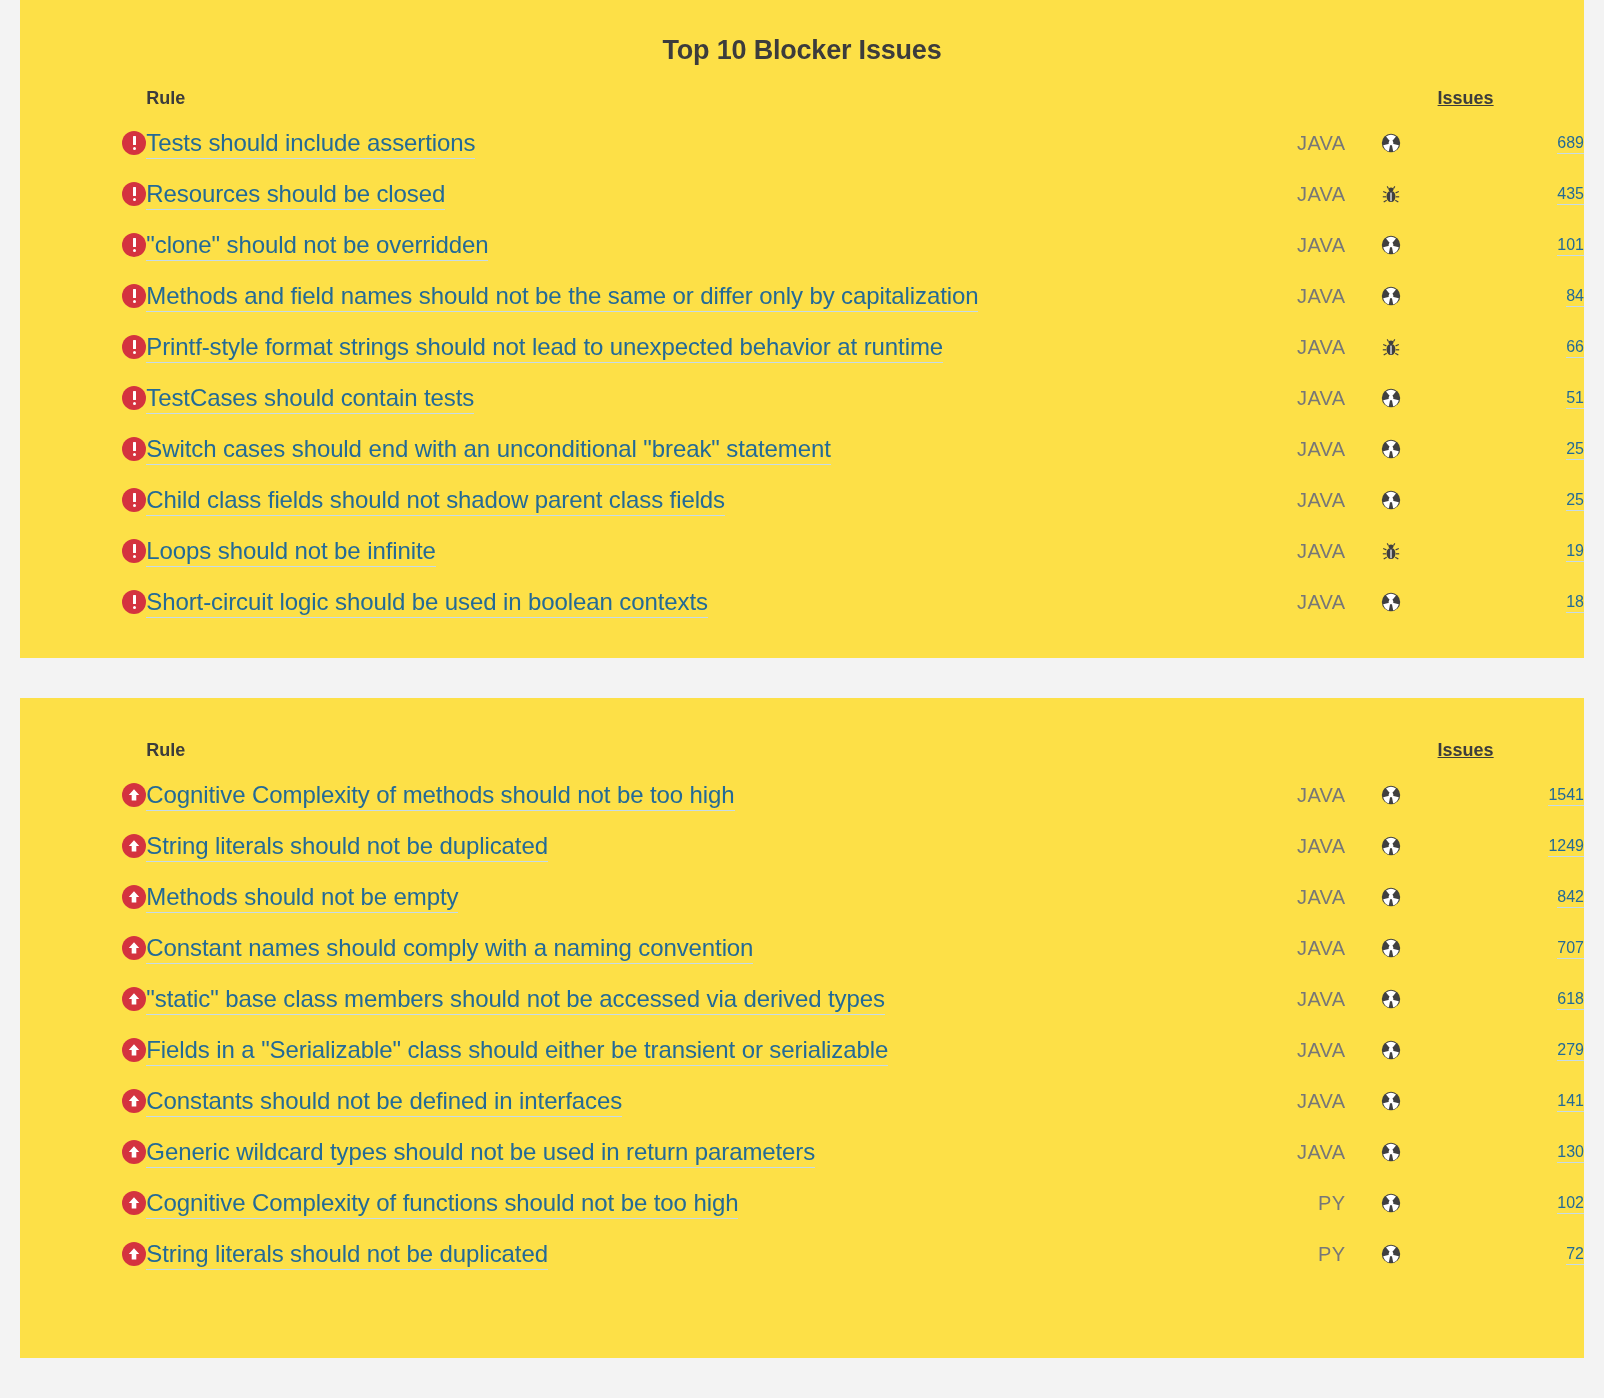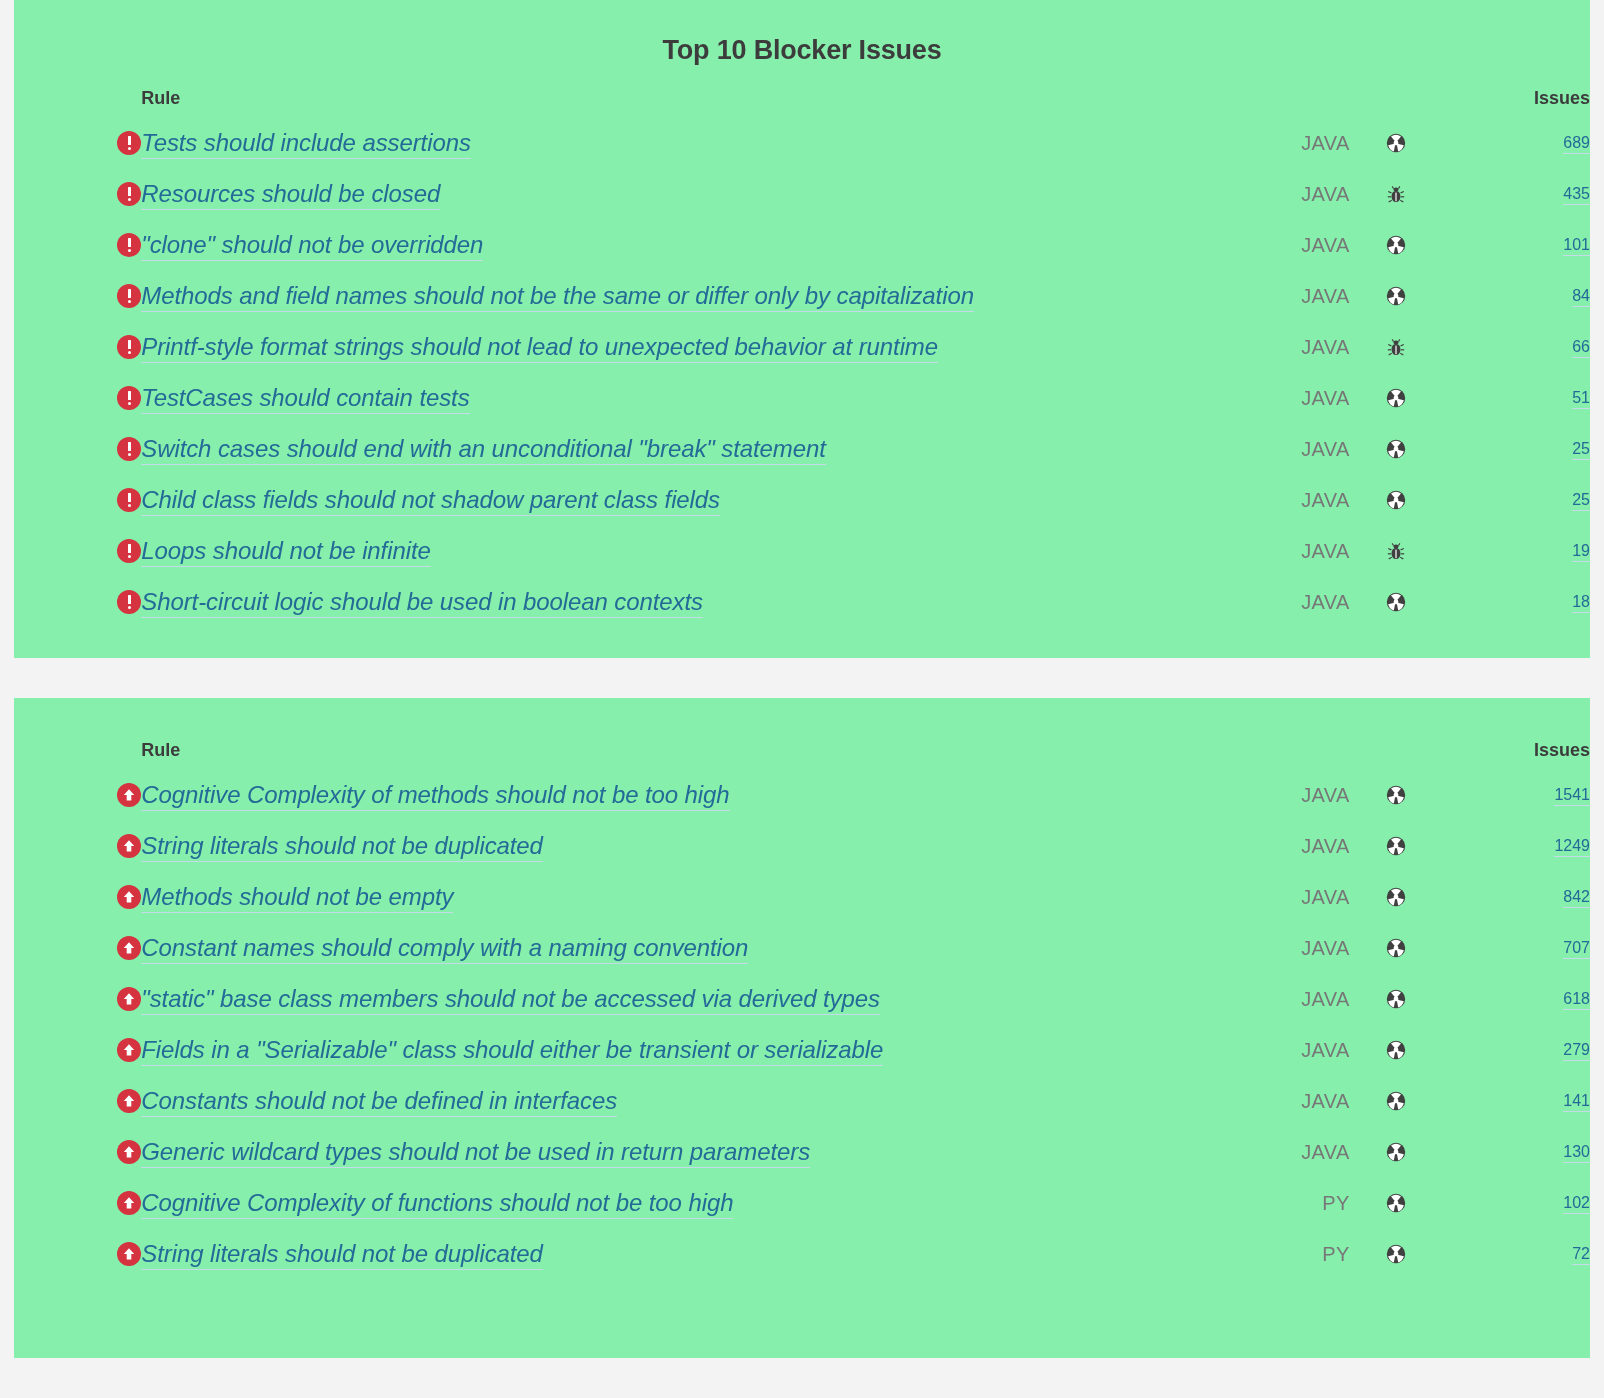--- a/index.html
+++ b/index.html
@@ -13,22 +13,22 @@
   .page {
     width: 1604px;
     height: 1398px;
     background: #f3f3f3;
     padding: 0;
     position: relative;
     overflow: hidden;
   }
 
   .panel {
-    background: #86efac;
-    margin: 0 14px;
+    background: #fde047;
+    margin: 0 20px;
     position: relative;
   }
   .panel--blocker { height: 658px; padding-top: 20px; }
   .panel--critical { height: 660px; margin-top: 40px; padding-top: 20px; }
 
   .panel-title {
     text-align: center;
     font-size: 27px;
     font-weight: bold;
     color: #3c3c3c;
@@ -52,21 +52,21 @@
 
   table.issues th {
     font-size: 18px;
     font-weight: bold;
     color: #3c3c3c;
     padding: 0 0 8px 0;
     line-height: 1.2;
     border: none;
   }
   th.h-rule  { text-align: left; padding-left: 2px; }
-  th.h-count { text-align: right; padding-right: 36px; }
+  th.h-count { text-align: left; padding-right: 36px; text-decoration: underline; }
   th.h-blank { text-align: left; }
 
   table.issues td {
     padding: 0;
     height: 51px;
     vertical-align: middle;
     border: none;
   }
 
   td.sev { text-align: right; padding-right: 40px; }
@@ -80,21 +80,21 @@
   }
   td.type { text-align: center; }
   td.count { text-align: right; padding-right: 36px; }
 
   a.rule-link, a.count-link {
     color: #236a97;
     text-decoration: none;
     border-bottom: 1px solid #c5dbe8;
     padding-bottom: 2px;
   }
-  a.rule-link { font-size: 24px; letter-spacing: -0.1px; font-style: italic; }
+  a.rule-link { font-size: 24px; letter-spacing: -0.1px; }
   a.count-link { font-size: 16px; }
 
   
   .sev-icon {
     display: inline-block;
     width: 24px; height: 24px;
     border-radius: 50%;
     background: #d4333f;
     position: relative;
     vertical-align: middle;

